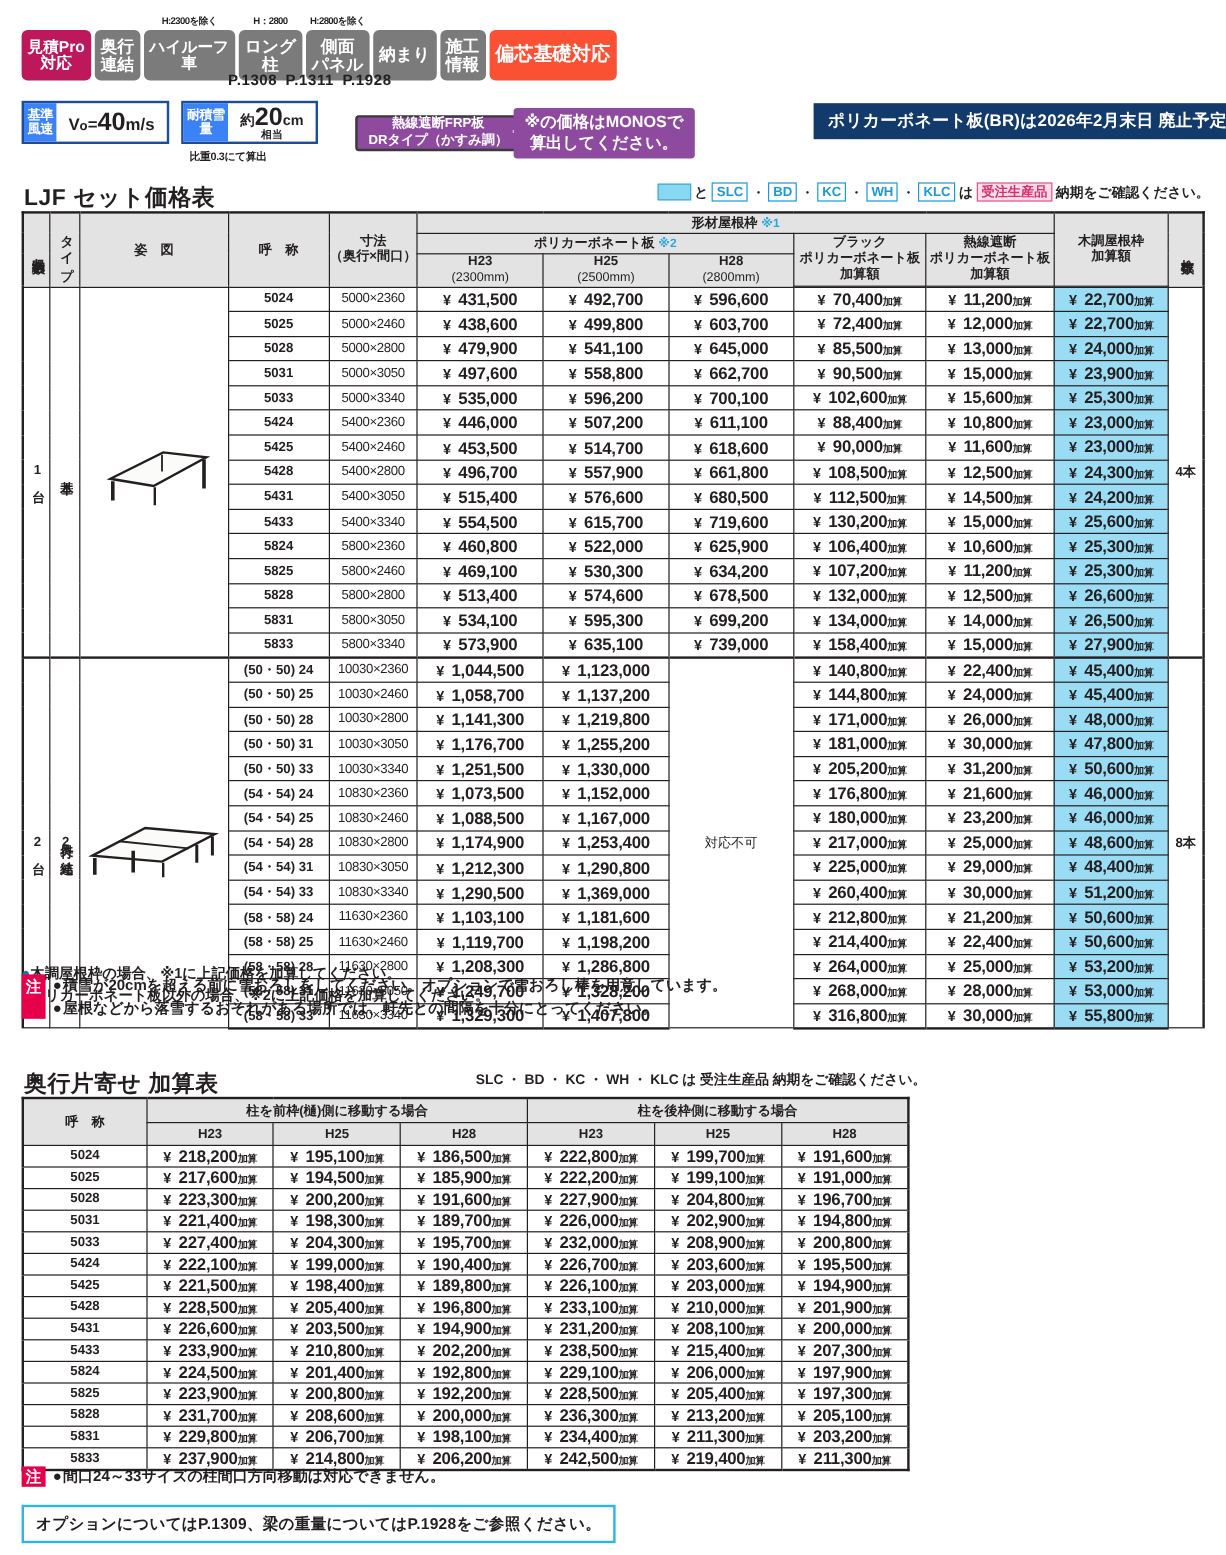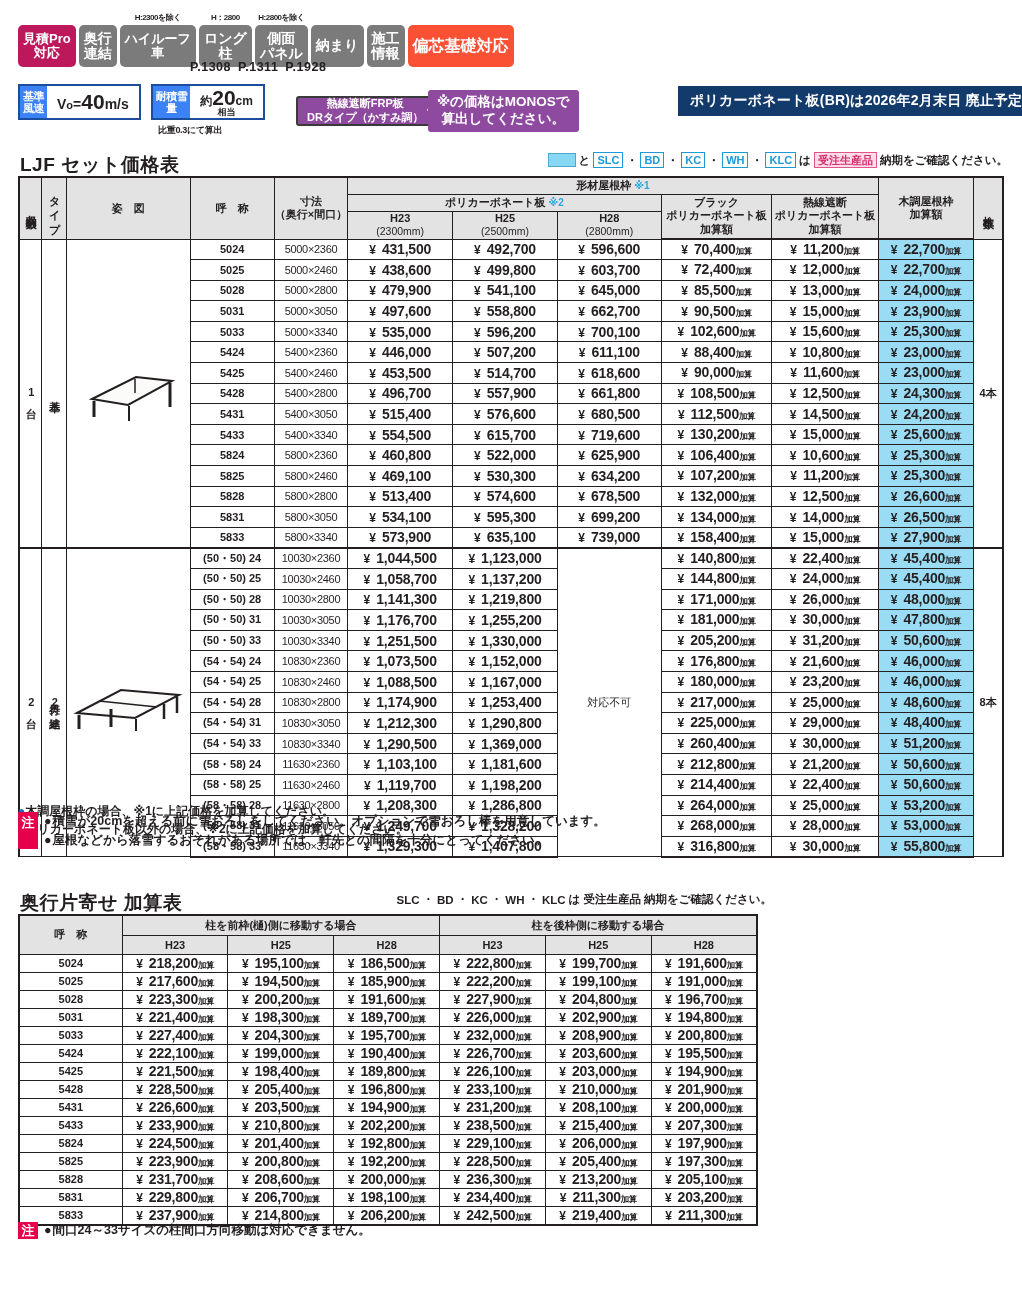--- a/index.html
+++ b/index.html
@@ -929,14 +929,15 @@
           <td class="c-price heavy-bottom heavy-right" style="text-align: center; padding: 0px 4px;"><span class="y">¥</span><span class="spacer"></span><span class="n">211,300</span><span class="add">加算</span></td>
         </tr>
       </tbody>
   </table>
 
   <div class="note-block2">
     <div class="note-tag">注</div>
     <div class="txt">間口24～33サイズの柱間口方向移動は対応できません。</div>
   </div>
 
+  <div class="opt-box">オプションについてはP.1309、梁の重量についてはP.1928をご参照ください。</div>
 
 </div>
 
 </body></html>

